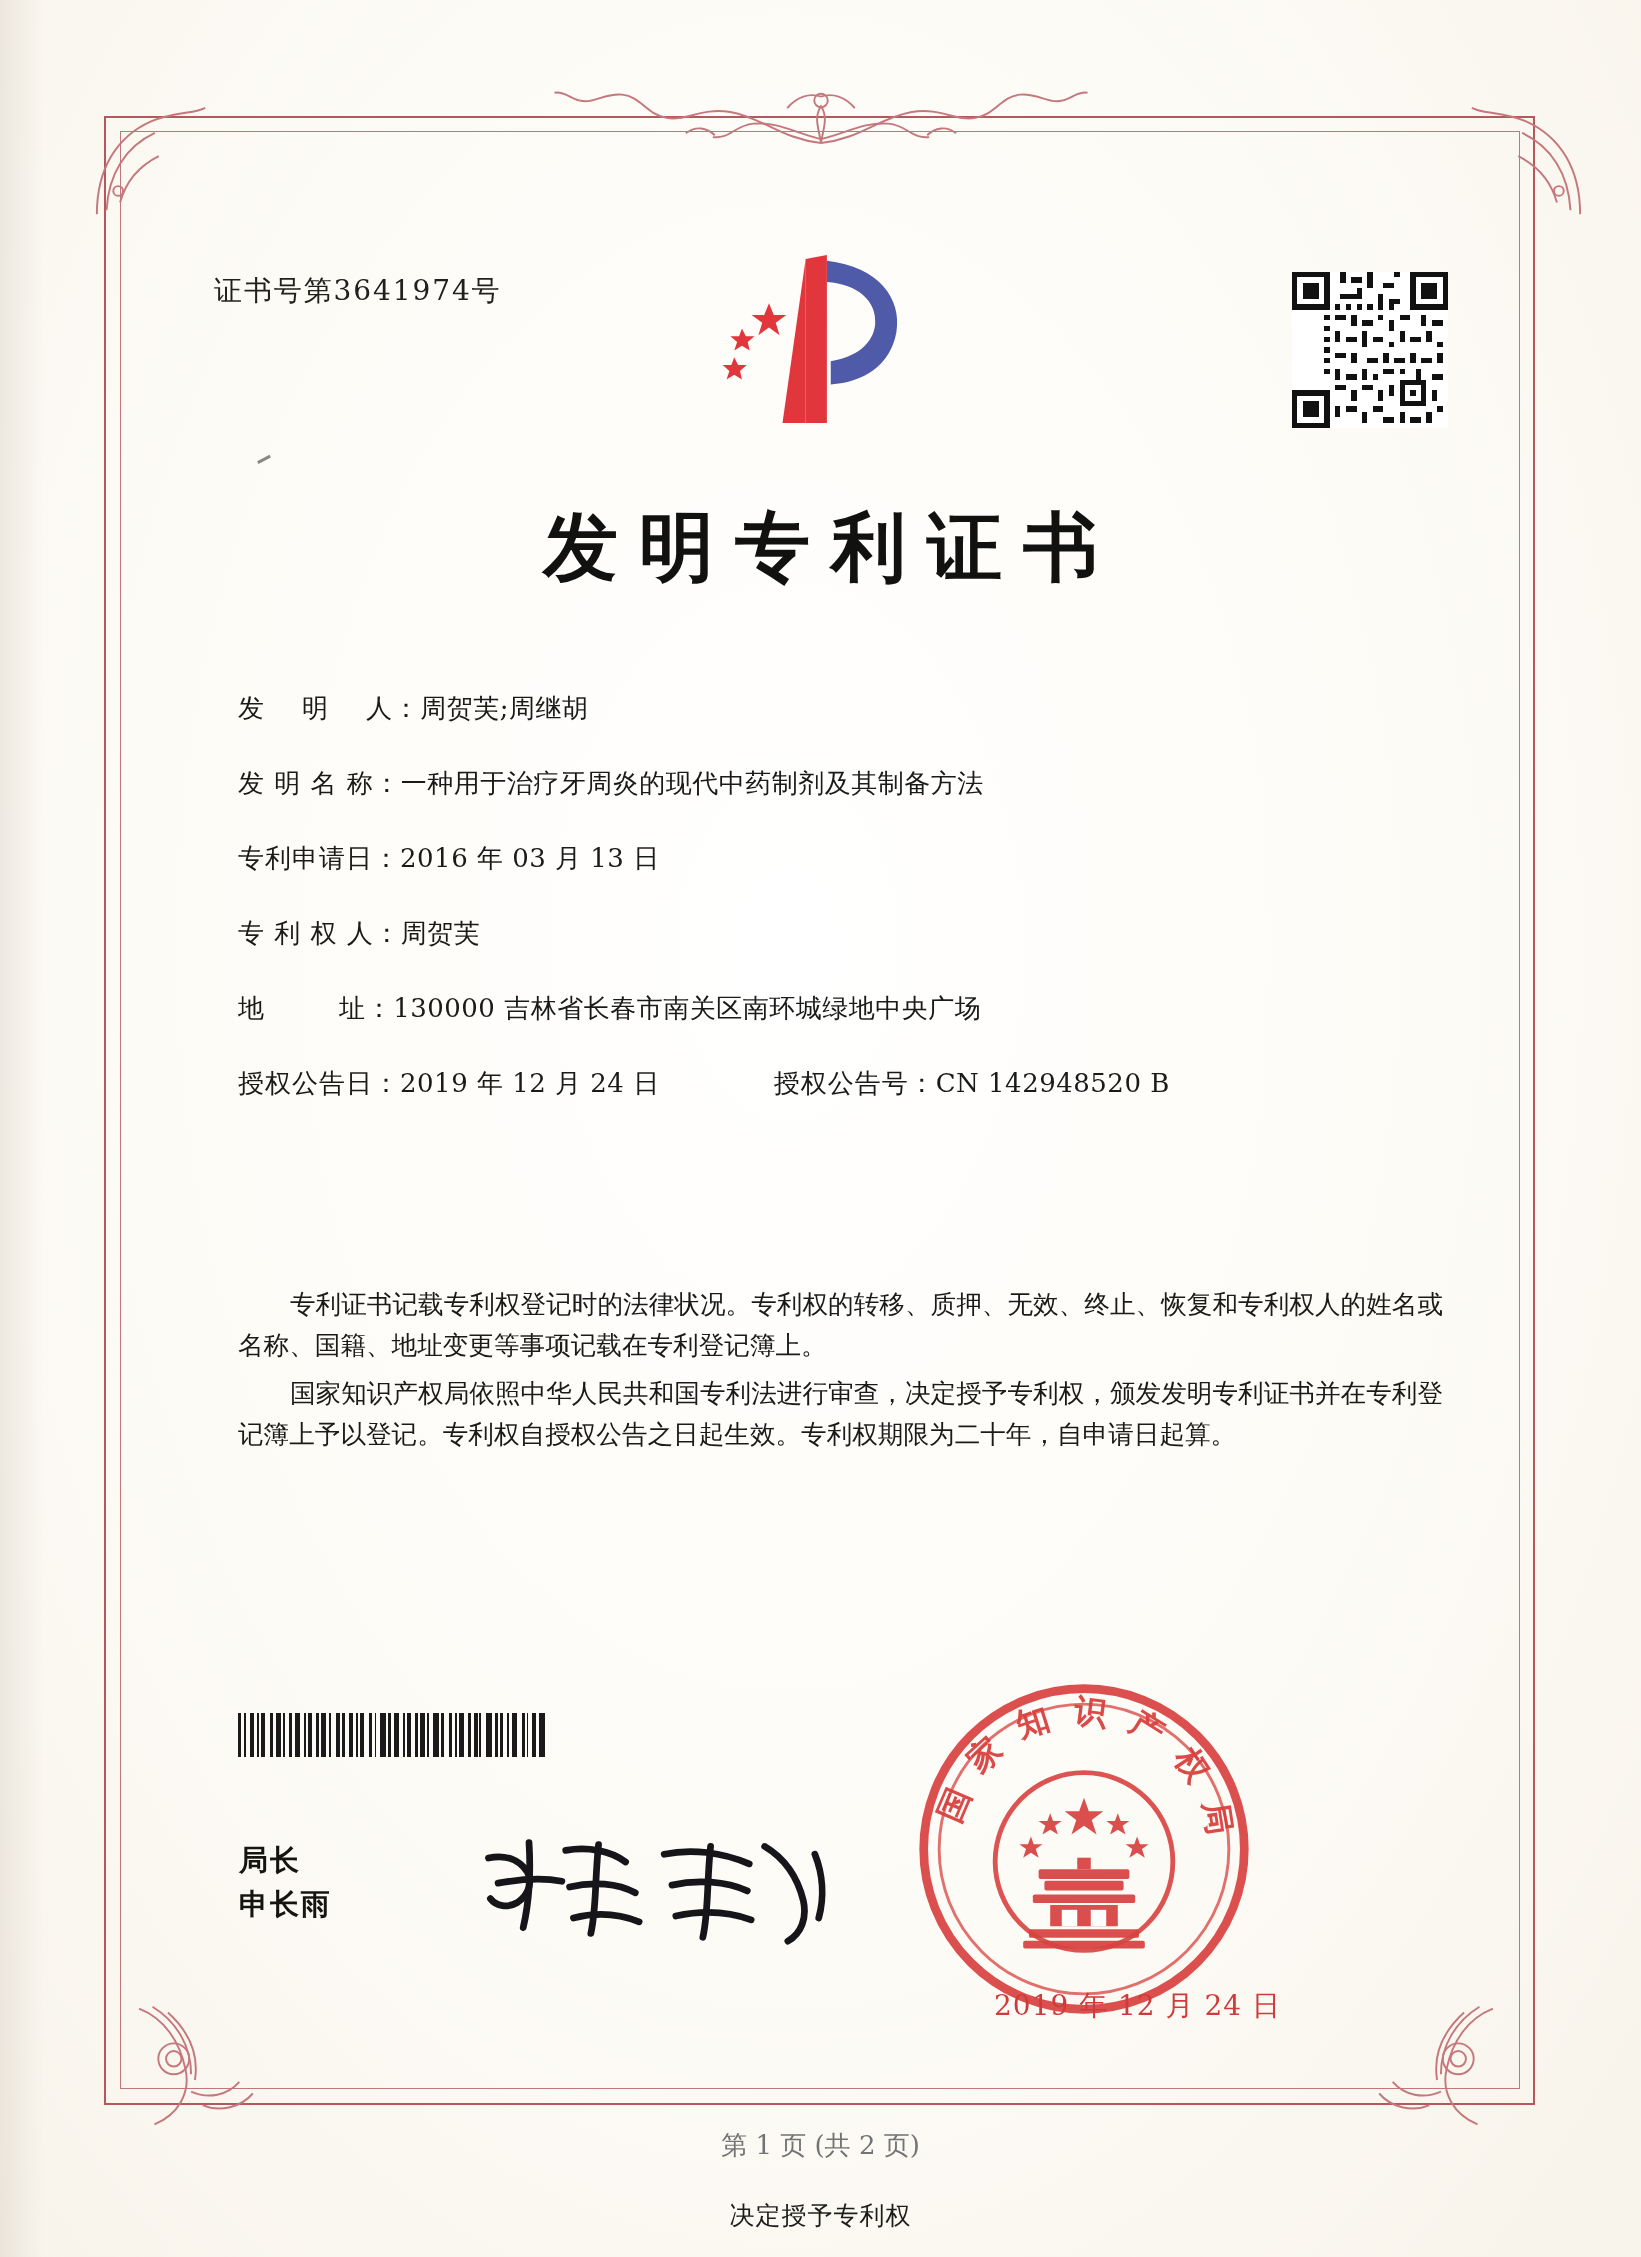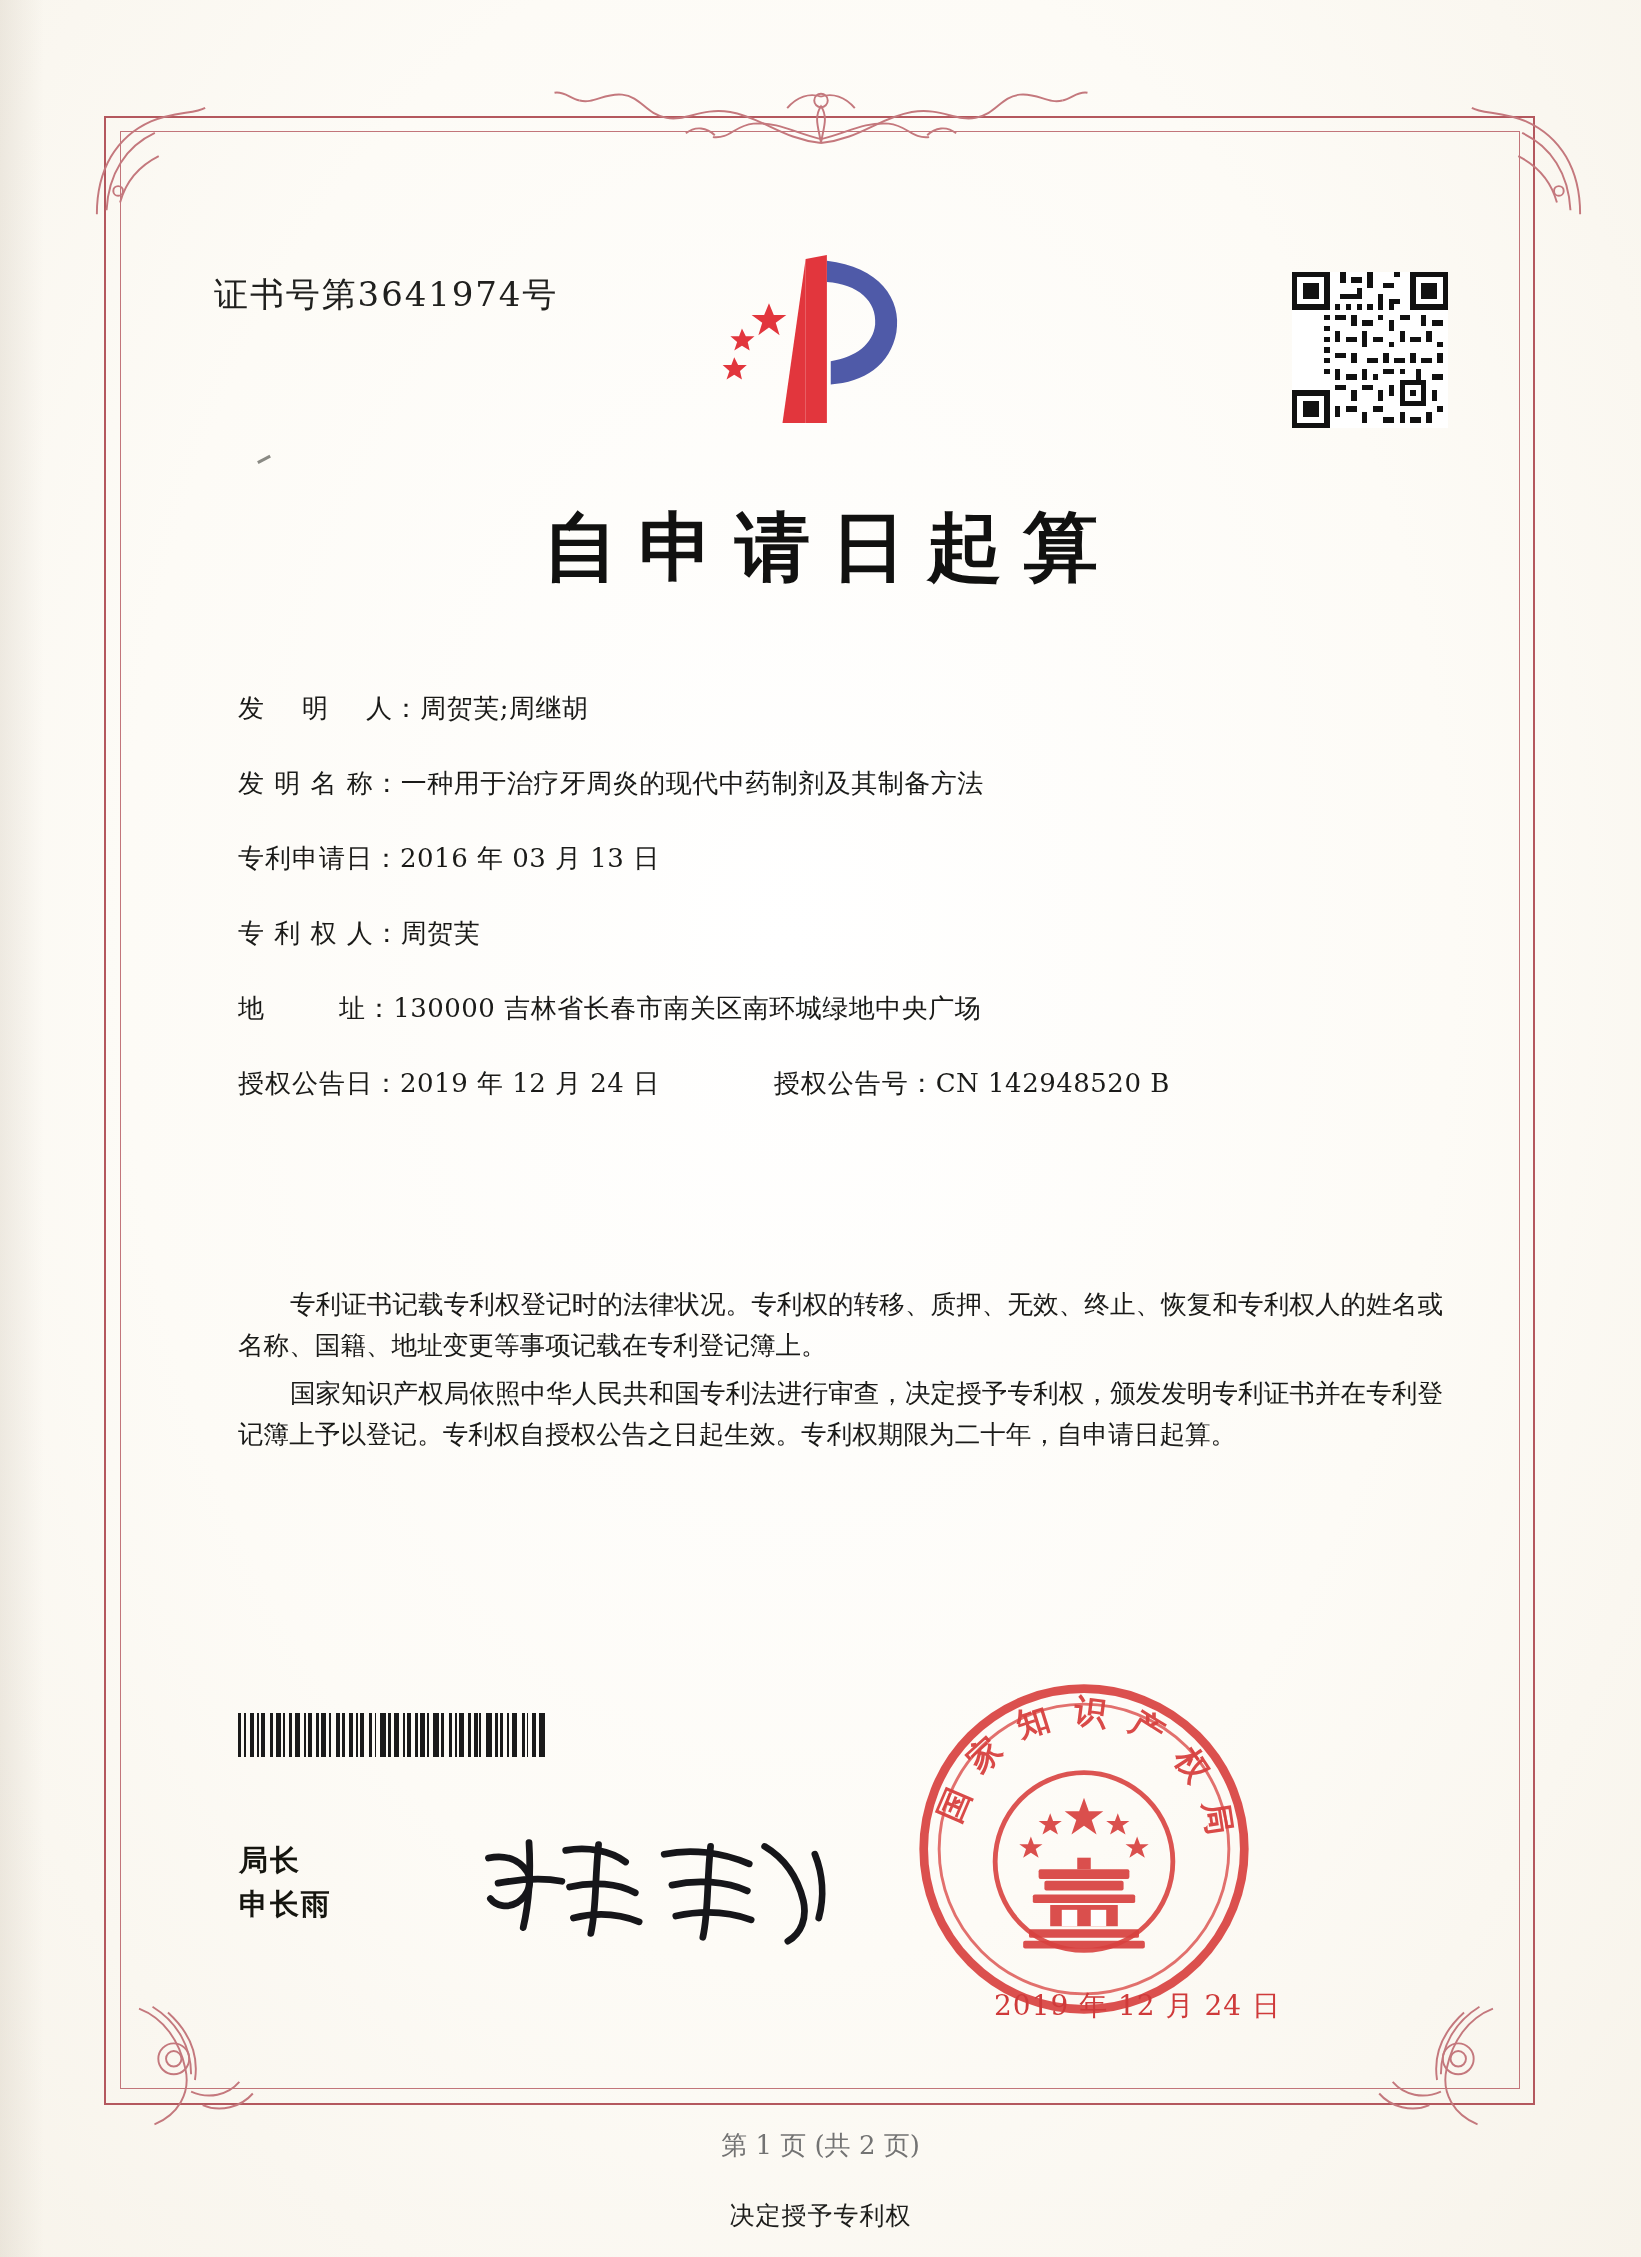--- a/index.html
+++ b/index.html
@@ -63,21 +63,21 @@
     top: 1999px;
   }
   .flourish-corner-tl { left: 93px; top: 102px; }
   .flourish-corner-tr { left: 1468px; top: 102px; transform: scaleX(-1); }
 
   
   .cert-no {
     position: absolute;
     left: 214px;
     top: 272px;
-    font-size: 34px;
+    font-size: 28px;
     letter-spacing: 1.9px;
     color: #20201e;
     font-family: "DejaVu Serif", "Liberation Serif", serif;
   }
   
   .logo {
     position: absolute;
     left: 713px;
     top: 253px;
     width: 222px;
@@ -426,21 +426,21 @@
           <rect x="15" y="25" width="2" height="1"></rect>
         <rect x="17" y="27" width="2" height="1"></rect>
           <rect x="20" y="26" width="1" height="2"></rect>
         <rect x="22" y="27" width="2" height="1"></rect>
           <rect x="25" y="26" width="1" height="2"></rect>
         <rect x="27" y="25" width="1" height="1"></rect>
       </g>
     </svg>
   </div>
 
-  <div class="main-title">自申请日起算</div>
+  <div class="main-title">发明专利证书</div>
 
   <div class="fields">
     <div class="field-row">
       <span class="field-label">发    明    人：</span>
       <span class="field-value">周贺芙;周继胡</span>
     </div>
     <div class="field-row">
       <span class="field-label">发 明 名 称：</span>
       <span class="field-value">一种用于治疗牙周炎的现代中药制剂及其制备方法</span>
     </div>

